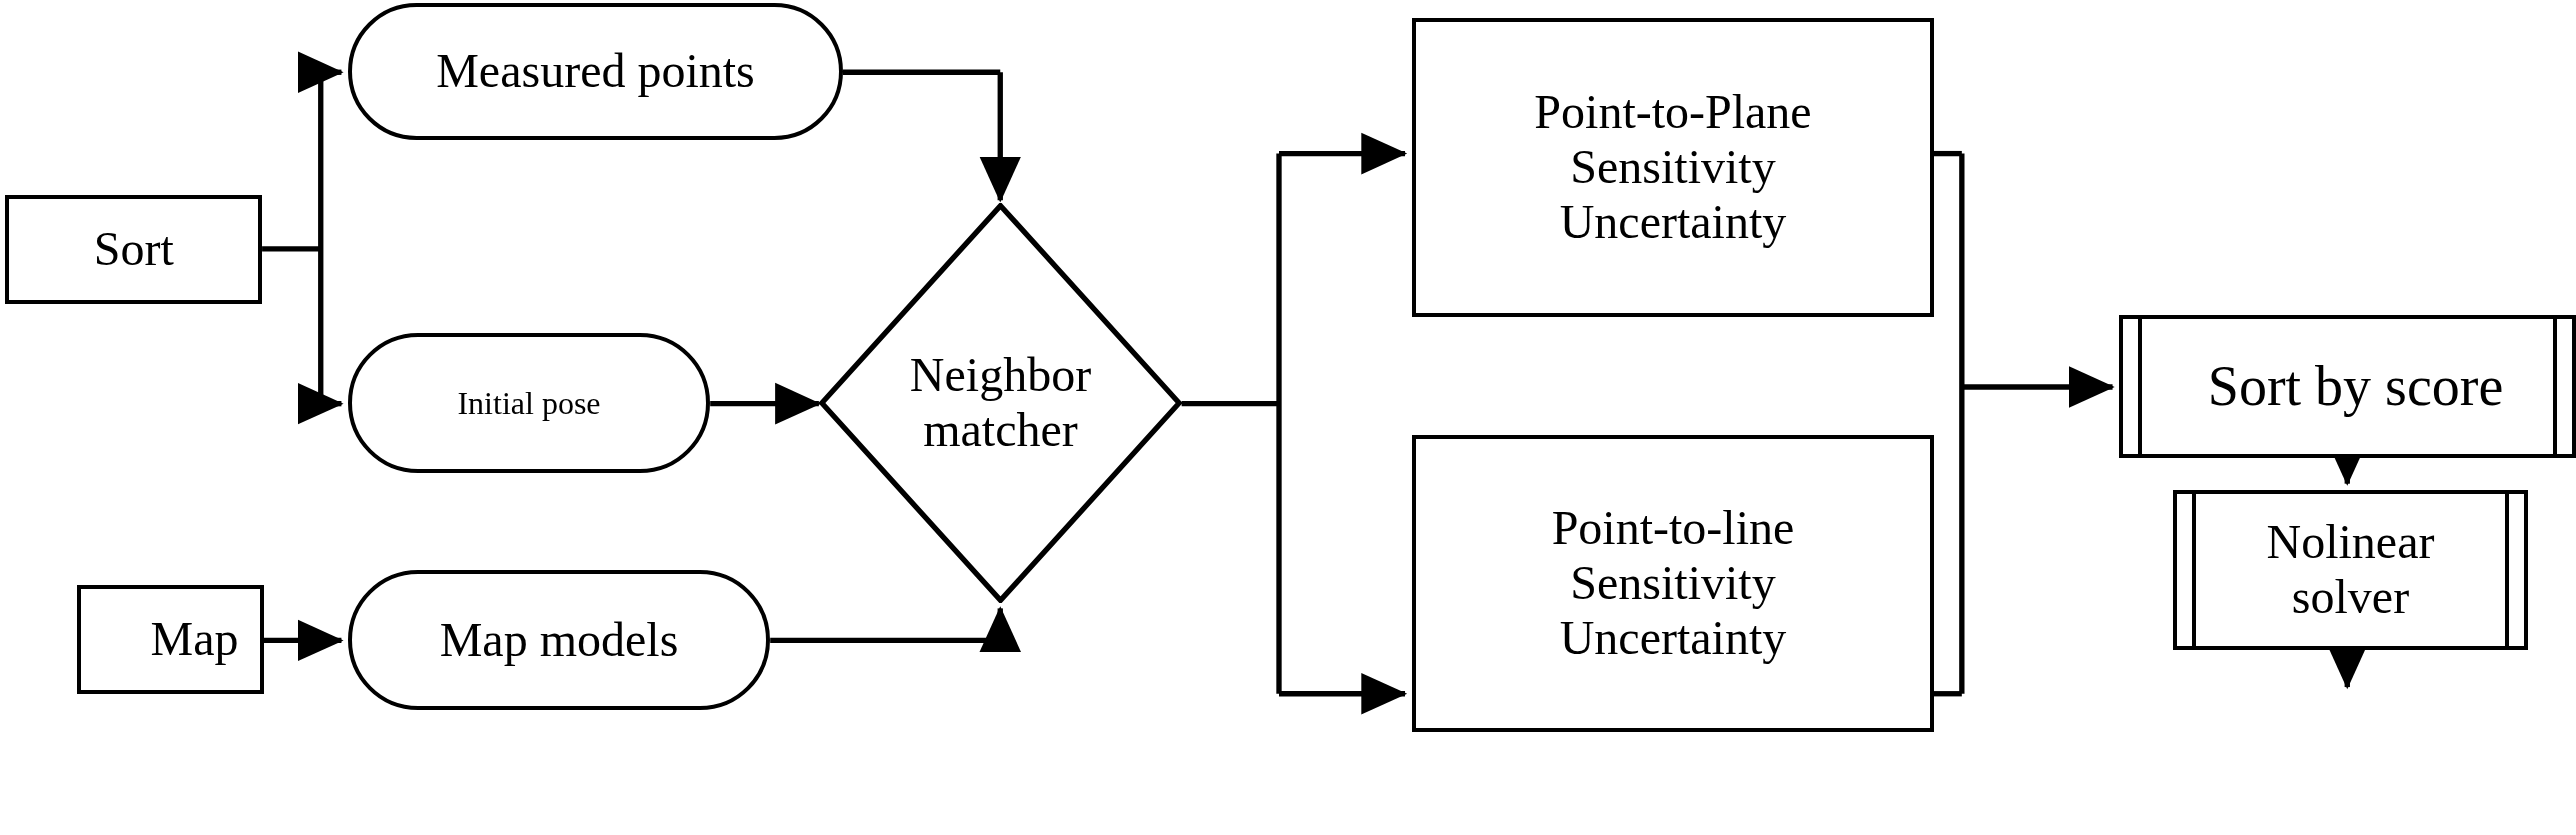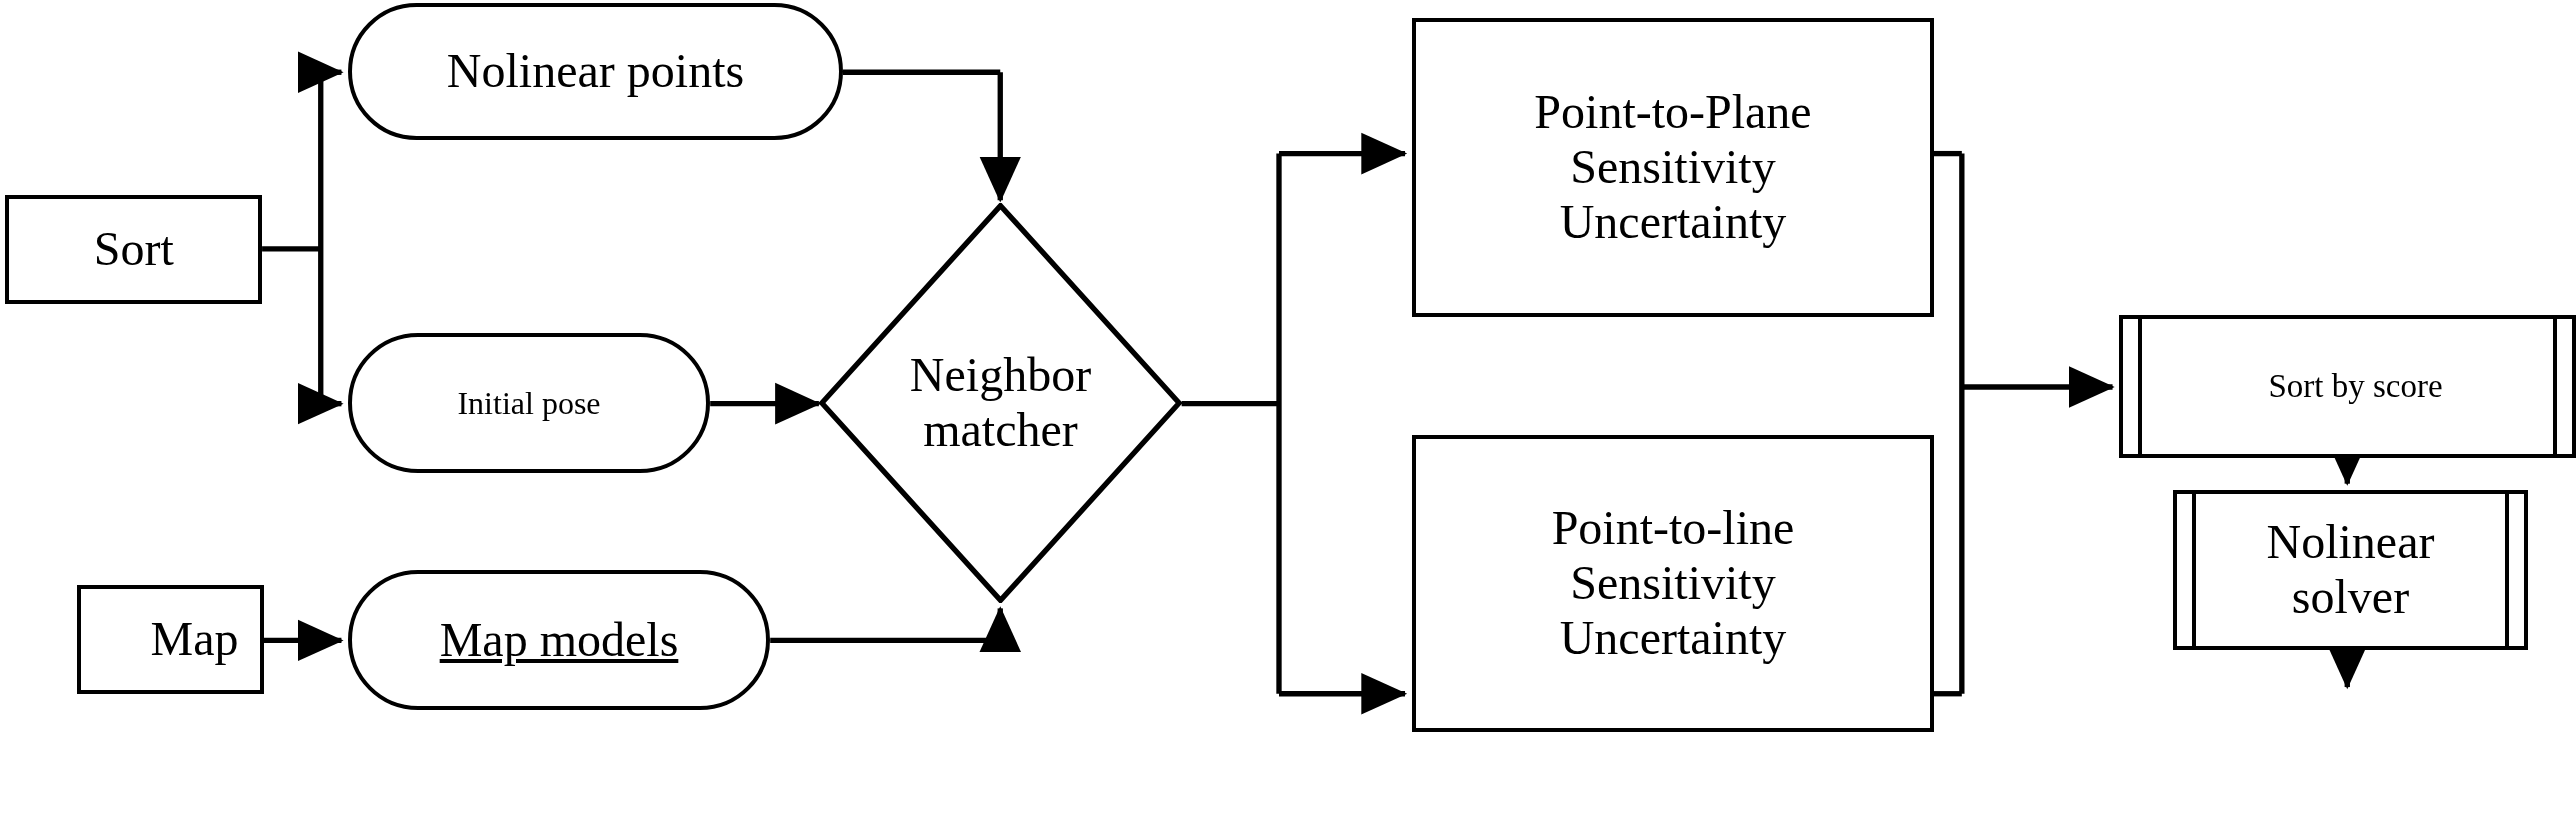--- a/index.html
+++ b/index.html
@@ -87,32 +87,32 @@
 
       <path d="M 3520,975 L 3520,1030" marker-end="url(#ah)"></path>
     </g>
   </svg>
 
   <div class="node rect" style="left:5.3px;top:195px;width:257px;height:109px;font-size:48px;">
     <span>Sort</span>
   </div>
 
   <div class="node terminator" style="left:348px;top:3.3px;width:495px;height:137px;border-radius:69px;font-size:48px;">
-    <span>Nolinear points</span>
+    <span>Measured points</span>
   </div>
 
   <div class="node terminator" style="left:348px;top:333px;width:362px;height:140px;border-radius:70px;font-size:32px;">
     <span>Initial pose</span>
   </div>
 
   <div class="node rect" style="left:77px;top:585px;width:187px;height:109px;font-size:48px;padding-left:48px;">
     <span>Map</span>
   </div>
 
-  <div class="node terminator" style="left:348px;top:570px;width:422px;height:140px;border-radius:70px;font-size:48px;text-decoration:underline;">
+  <div class="node terminator" style="left:348px;top:570px;width:422px;height:140px;border-radius:70px;font-size:48px;">
     <span>Map models</span>
   </div>
 
   <div class="diamond-wrap" style="left:819px;top:203px;width:363px;height:400px;">
     <svg width="363" height="400" viewBox="0 0 544 600" xmlns="http://www.w3.org/2000/svg" style="position:absolute;left:0;top:0;">
       <polygon points="272,4 540,300 272,596 4,300" fill="#ffffff" stroke="#000000" stroke-width="8" stroke-linejoin="miter"></polygon>
     </svg>
     <div class="diamond-label" style="font-size:48px;">Neighbor
 matcher</div>
   </div>
@@ -122,21 +122,21 @@
 Sensitivity
 Uncertainty</span>
   </div>
 
   <div class="node rect" style="left:1412px;top:435px;width:522px;height:297px;font-size:48px;">
     <span>Point-to-line
 Sensitivity
 Uncertainty</span>
   </div>
 
-  <div class="node subproc" style="left:2119px;top:315px;width:457px;height:143px;font-size:33px;padding-left:16px;">
+  <div class="node subproc" style="left:2119px;top:315px;width:457px;height:143px;font-size:56px;padding-left:16px;">
     <span class="bar l"></span>
     <span class="bar r"></span>
     <span>Sort by score</span>
   </div>
 
   <div class="node subproc" style="left:2173px;top:490px;width:355px;height:160px;font-size:48px;">
     <span class="bar l"></span>
     <span class="bar r"></span>
     <span>Nolinear
 solver</span>

